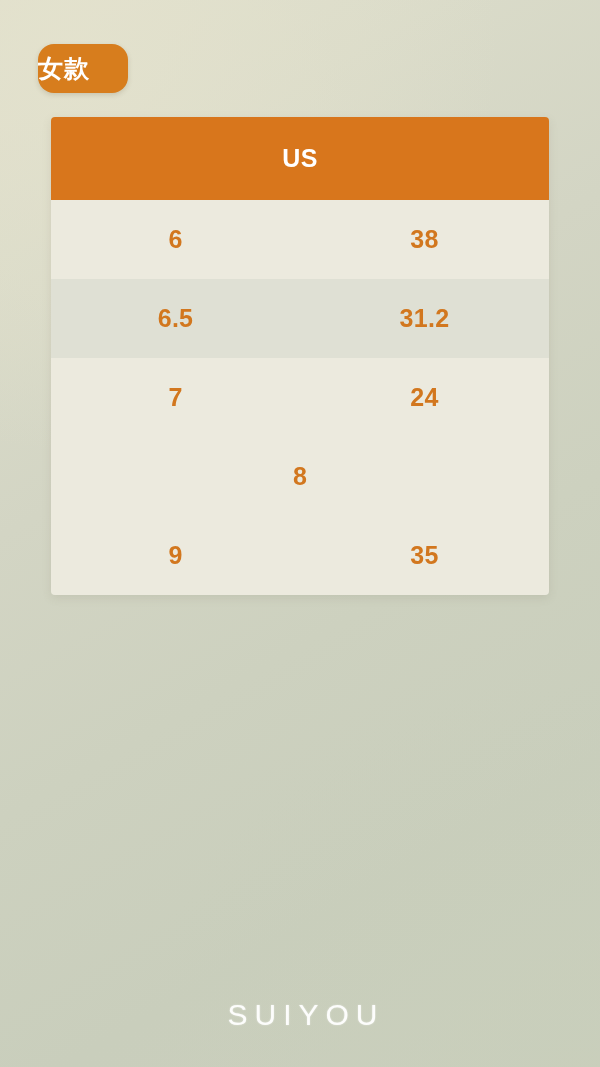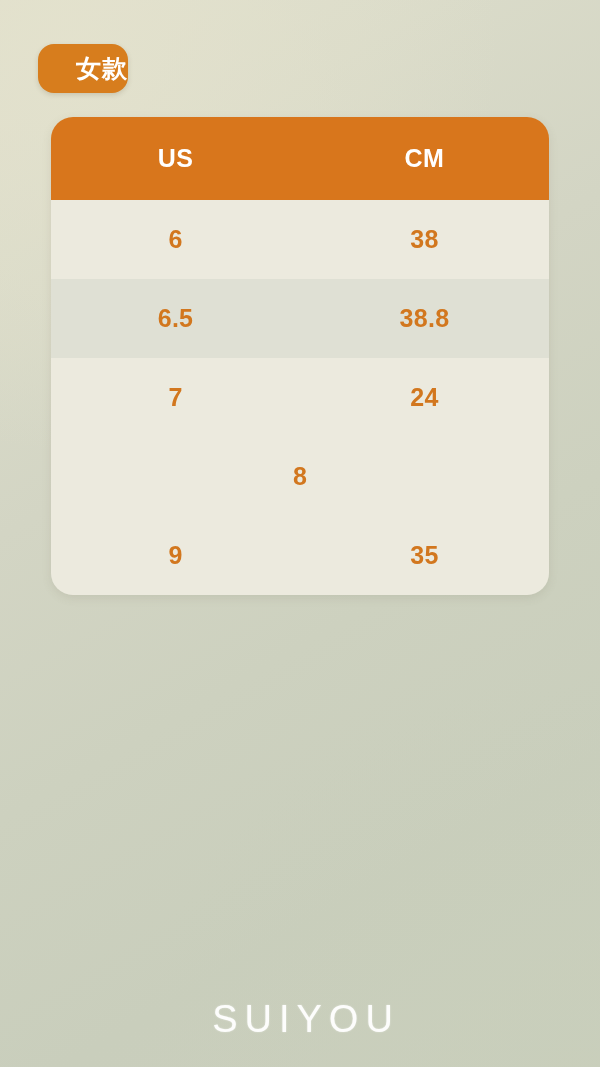--- a/index.html
+++ b/index.html
@@ -42,38 +42,38 @@
   .badge {
     position: absolute;
     left: 38px;
     top: 44px;
     width: 90px;
     height: 49px;
     background: #d77d1d;
     border-radius: 16px;
     display: flex;
     align-items: center;
-    justify-content: flex-end;
+    justify-content: flex-start;
     box-shadow: 0 2px 5px rgba(90,70,40,0.18);
   }
   .badge-label {
     color: #ffffff;
     font-size: 25px;
     font-weight: bold;
     letter-spacing: 1px;
     line-height: 1;
   }
 
   
   .card {
     position: absolute;
     left: 51px;
     top: 117px;
     width: 498px;
-    border-radius: 22px;
+    border-radius: 4px;
     overflow: hidden;
     box-shadow: 0 3px 10px rgba(105,100,75,0.13);
   }
 
   .thead {
     height: 83px;
     background: #d8761c;
     display: flex;
     align-items: center;
   }
@@ -104,21 +104,21 @@
   }
 
   
   .watermark {
     position: absolute;
     left: 12px;
     right: 0;
     top: 1000px;
     text-align: center;
     color: rgba(255,255,255,0.92);
-    font-size: 38px;
+    font-size: 30px;
     font-weight: 300;
     letter-spacing: 7px;
     line-height: 1;
     text-shadow: 0 0 2px rgba(255,255,255,0.5);
   }
 </style>
 </head>
 <body>
 
 <div class="page">
@@ -126,31 +126,30 @@
   <div class="bg-overlay"></div>
 
   <div class="badge">
     <span class="badge-label">女款</span>
   </div>
 
   <div class="card">
 
     <div class="thead">
       <div class="cell">US</div>
-      <div class="cell">CM</div>
     </div>
 
     <div class="row odd">
       <div class="cell">6</div>
       <div class="cell">38</div>
     </div>
 
     <div class="row even">
       <div class="cell">6.5</div>
-      <div class="cell">38.8</div>
+      <div class="cell">31.2</div>
     </div>
 
     <div class="row odd">
       <div class="cell">7</div>
       <div class="cell">24</div>
     </div>
 
 
     <div class="row odd">
       <div class="cell">8</div>

